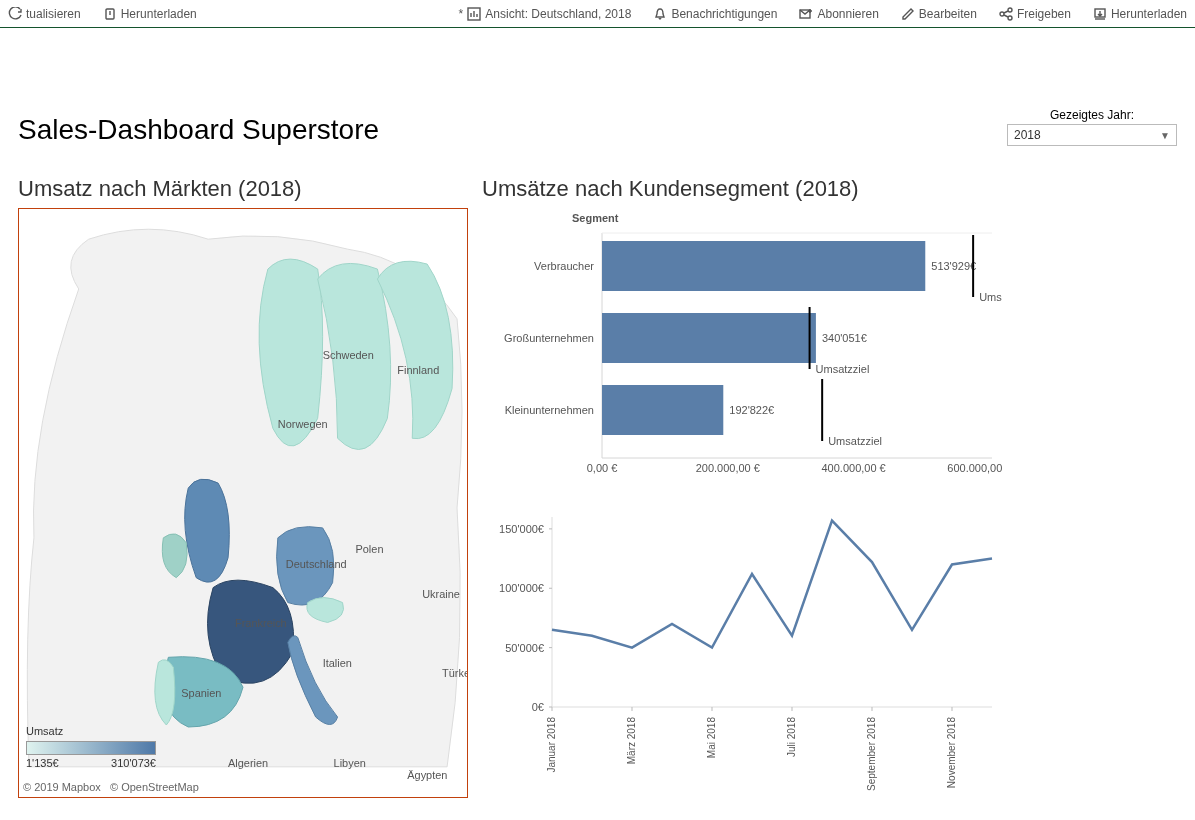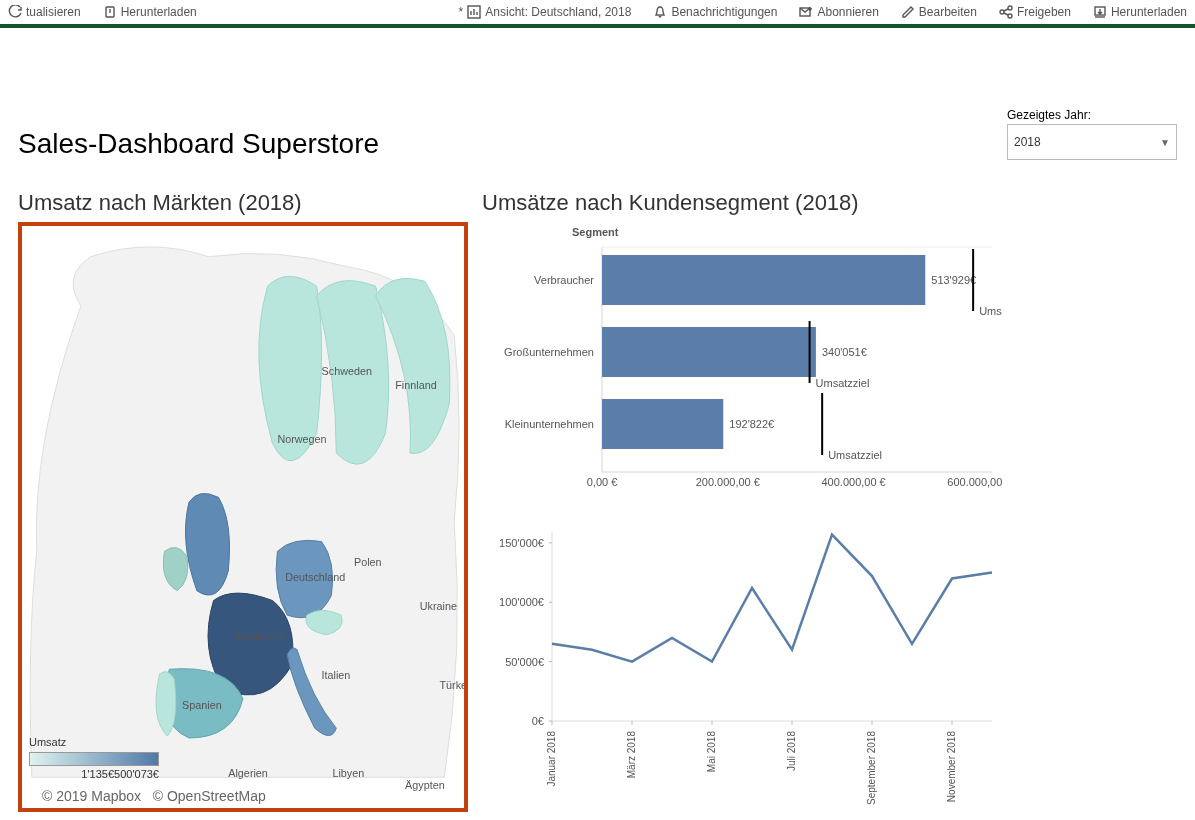--- a/index.html
+++ b/index.html
@@ -1,57 +1,57 @@
 <!DOCTYPE html>
 <html><head>
 <meta charset="utf-8">
 <style>
   * { box-sizing: border-box; }
   html, body { margin: 0; padding: 0; font-family: Arial, Helvetica, sans-serif; color: #333; background: #fff; width:1195px; height:820px; overflow:hidden;}
   
   .toolbar {
     height: 28px;
-    border-bottom: 4px solid #14532d;
+    border-bottom: 1px solid #14532d;
     display: flex;
     align-items: center;
     font-size: 12px;
     color: #555;
     padding: 3px 8px;
     gap: 22px;
     white-space: nowrap;
   }
   .toolbar .left-group { display: flex; gap: 22px; }
   .toolbar .right-group { display: flex; gap: 22px; margin-left: auto; }
   .tool-item { display: inline-flex; align-items: center; gap: 4px; cursor: pointer; }
   .tool-item svg { width:14px; height:14px; stroke:#555; fill:none; stroke-width:1.4; }
   
   .dashboard { padding: 60px 18px 10px 18px; }
   .dash-header { display:flex; align-items:flex-end; justify-content:space-between; }
   .dash-title { font-size: 28px; font-weight: 500; color:#000;}
   .year-filter { margin-top: 20px; }
-  .year-filter-label { font-size: 12px; color:#000; text-align:left;}
+  .year-filter-label { font-size: 12px; color:#000; text-align:center;}
   .year-select {
-    width: 170px; height: 36px; border: 1px solid #bbb; font-size: 12px;
+    width: 170px; height: 22px; border: 1px solid #bbb; font-size: 12px;
     display: flex; align-items: center; justify-content: space-between;
     padding: 0 6px; margin-top: 2px; cursor: pointer; background:#fff;
   }
   .year-select .caret { font-size:10px; color:#666;}
   
   .panels { display:flex; gap: 14px; margin-top: 30px;}
   .left-panel { width: 450px;}
   .right-panel { flex:1; display:flex; flex-direction:column; gap:20px;}
   .panel-title { font-size: 22px; font-weight: 400; color:#333; margin-bottom:6px;}
   
-  .map-box { width:450px; height: 590px; border:4px solid #c2410c; position:relative; }
+  .map-box { width:450px; height: 590px; border:1px solid #c2410c; position:relative; }
   .map-box svg { width:100%; height:100%; display:block;}
   .legend { position:absolute; left:7px; bottom:28px; font-size:11px;}
   .legend-title { margin-bottom:4px;}
   .legend-bar { width:130px; height:14px; background: linear-gradient(to right, #dff3ef, #4f79a8); border:1px solid #999;}
-  .legend-labels{ display:flex; justify-content:flex-end; width:130px; font-size:11px; margin-top:2px;}
-  .map-credit{ position:absolute; left:20px; bottom:4px; font-size:14px; color:#666;}
+  .legend-labels{ display:flex; justify-content:space-between; width:130px; font-size:11px; margin-top:2px;}
+  .map-credit{ position:absolute; left:4px; bottom:4px; font-size:11px; color:#666;}
   
   .bars-svg { width:520px; height:275px; }
   
   .line-svg { width:520px; height:290px; }
   .axis-text{ font-size:11px; fill:#555;}
   .month-text{ font-size:10px; fill:#555;}
 </style>
 </head>
 <body>
 
@@ -178,21 +178,21 @@
           <text x="425" y="470" class="axis-text" font-size="10" fill="#bbb">Türkei</text>
           <text x="210" y="560" class="axis-text" font-size="10" fill="#bbb">Algerien</text>
           <text x="316" y="560" class="axis-text" font-size="10" fill="#bbb">Libyen</text>
           <text x="390" y="572" class="axis-text" font-size="10" fill="#bbb">Ägypten</text>
         </svg>
         <div class="legend">
           <div class="legend-title">Umsatz</div>
           <div class="legend-bar"></div>
           <div class="legend-labels">
             <span>1'135€</span>
-            <span>500'073€</span>
+            <span>310'073€</span>
           </div>
         </div>
         <div class="map-credit">
           <span>© 2019 Mapbox</span>&nbsp;&nbsp;
           <span>© OpenStreetMap</span>
         </div>
       </div>
     </div>
 
     <div class="right-panel">

